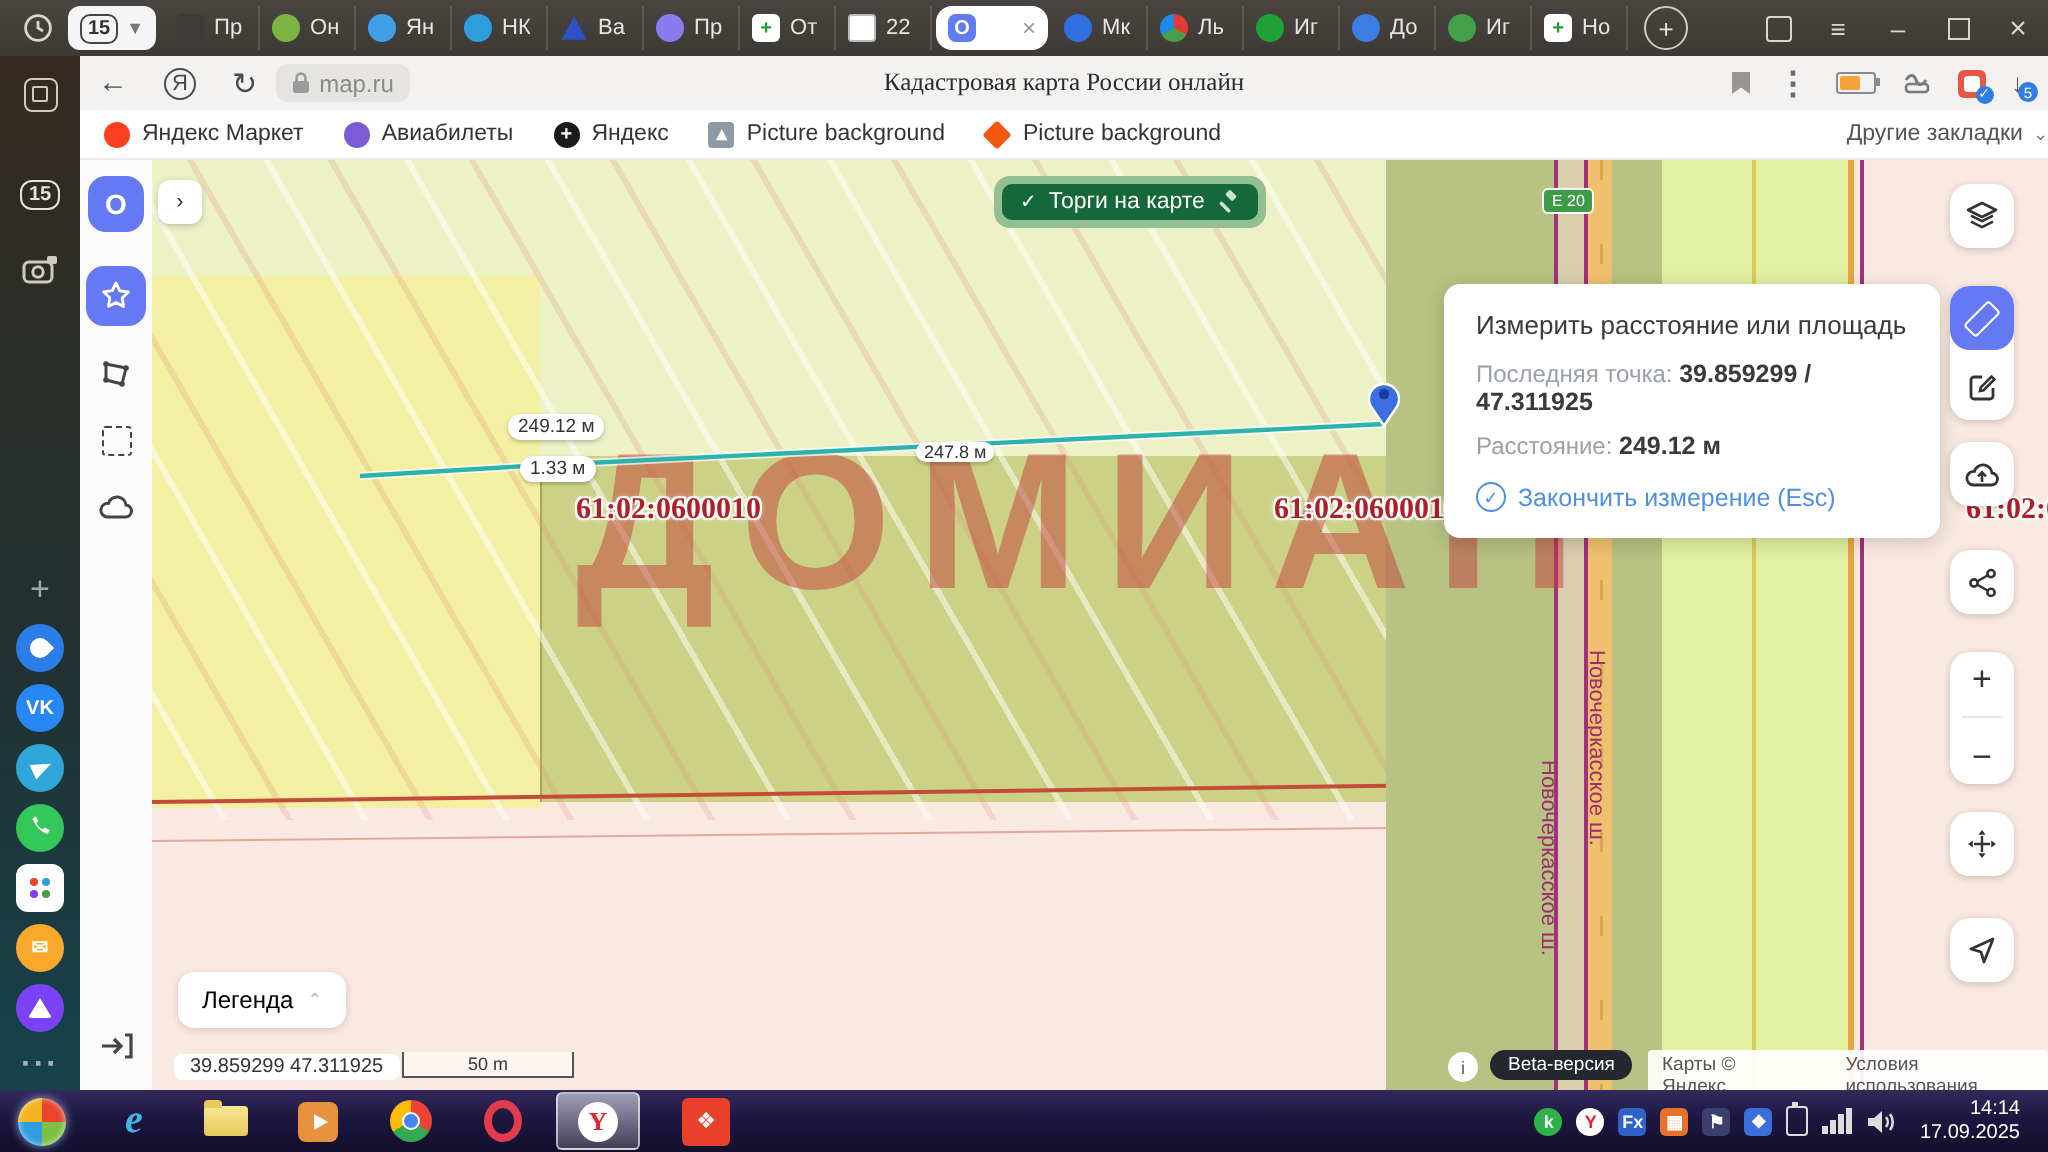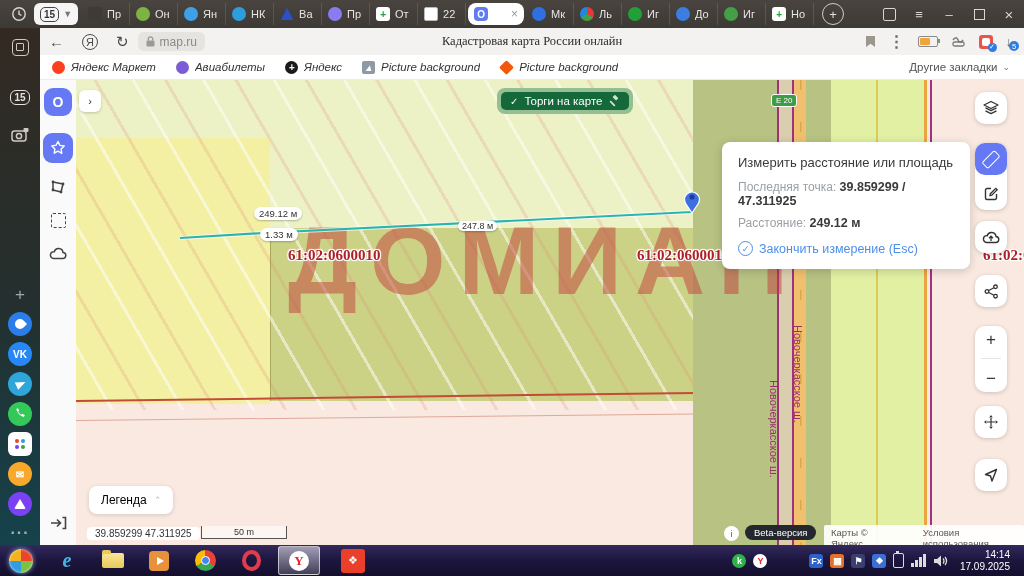--- a/index.html
+++ b/index.html
@@ -21,21 +21,21 @@
   #addrbar{left:40px;top:28px;width:984px;height:27px;background:#f3f2f0;display:flex;align-items:center;border-bottom:1px solid #e2e0dd;}
   .navic{color:#4a4a4a;font-size:15px;margin:0 9px;}
   .urlpill{background:#e6e4e1;border-radius:6px;height:19px;display:flex;align-items:center;gap:5px;padding:0 8px;color:#8a8a8a;font-size:12px;}
   #pagetitle{position:absolute;left:0;right:0;text-align:center;color:#2b2b2b;font-size:12.5px;pointer-events:none;font-family:Liberation Serif, serif;}
   .addr-right{margin-left:auto;display:flex;align-items:center;gap:13px;padding-right:12px;z-index:2;}
   
   #bmbar{left:40px;top:55px;width:984px;height:25px;background:#fff;display:flex;align-items:center;gap:20px;padding-left:12px;box-sizing:border-box;border-bottom:1px solid #ececea;}
   .bm{display:flex;align-items:center;gap:6px;color:#333;font-size:11.5px;max-width:120px;}
   .bm .txt{white-space:nowrap;overflow:hidden;text-overflow:ellipsis;}
   .bmicon{width:13px;height:13px;flex:0 0 13px;display:flex;align-items:center;justify-content:center;color:#fff;font-size:10px;font-weight:bold;}
-  #otherbm{margin-left:auto;color:#555;font-size:11.5px;padding-right:14px;display:flex;gap:5px;align-items:center;}
+  #otherbm{margin-left:auto;color:#555;font-size:11.5px;display:flex;gap:5px;align-items:center;}
   
   #sidebar{left:0;top:28px;width:40px;height:517px;background:linear-gradient(180deg,#332a22 0%,#23302f 55%,#15424c 100%);}
   .sbicon{left:9px;width:22px;height:22px;color:#e5e3df;display:flex;align-items:center;justify-content:center;}
   .appic{left:8px;width:24px;height:24px;border-radius:50%;display:flex;align-items:center;justify-content:center;color:#fff;font-size:10px;font-weight:bold;}
   
   #sitetools{left:40px;top:80px;width:36px;height:465px;background:#fafafa;border-right:1px solid #eee;}
   .stbtn{left:3px;width:30px;height:30px;border-radius:9px;display:flex;align-items:center;justify-content:center;color:#444;}
   .stbtn.blue{background:#6479f3;color:#fff;}
   
   #map{left:76px;top:80px;width:948px;height:465px;background:#f9e9e0;overflow:hidden;}
@@ -179,21 +179,21 @@
       <div style="position:absolute;left:3px;top:3px;width:8px;height:8px;background:#fff;border-radius:2px;"></div>
       <div style="position:absolute;right:-4px;bottom:-3px;width:9px;height:9px;background:#2f7de0;border-radius:50%;color:#fff;font-size:7px;display:flex;align-items:center;justify-content:center;">✓</div>
     </div>
     <div style="position:relative;color:#5a5a5a;font-size:13px;">↓
       <div style="position:absolute;right:-7px;bottom:-2px;width:10px;height:10px;background:#2f7de0;border-radius:50%;color:#fff;font-size:7.5px;display:flex;align-items:center;justify-content:center;">5</div>
     </div>
   </div>
 </div>
 
 <div id="bmbar" class="abs">
-  <div id="bmlist" style="display:flex;gap:20px;align-items:center;font-style:italic;">
+  <div id="bmlist" style="display:flex;gap:20px;align-items:center;">
       <div class="bm">
         <div class="fav bmicon" style="background: rgb(252, 63, 29); border-radius: 50%; width: 13px; height: 13px; flex: 0 0 13px;"></div>
         <span class="txt">Яндекс Маркет</span>
       </div>
       <div class="bm">
         <div class="fav bmicon" style="background: rgb(123, 91, 214); border-radius: 50%; width: 13px; height: 13px; flex: 0 0 13px;"></div>
         <span class="txt">Авиабилеты</span>
       </div>
       <div class="bm">
         <div class="fav bmicon" style="background: rgb(26, 26, 26); border-radius: 50%; color: rgb(255, 255, 255); width: 13px; height: 13px; flex: 0 0 13px;">+</div>
@@ -447,21 +447,21 @@
   <div class="tbi" style="width:40px;height:27px;background:linear-gradient(rgba(255,255,255,.55),rgba(255,255,255,.2));border:1px solid rgba(255,255,255,.6);border-radius:3px;margin-left:14px;">
     <div style="width:20px;height:20px;background:#fff;border-radius:50%;display:flex;align-items:center;justify-content:center;color:#e8232e;font-weight:bold;font-size:13px;font-family:'Liberation Serif',serif;">Y</div>
   </div>
   <div class="tbi">
     <div style="width:24px;height:24px;background:#e8402a;border-radius:3px;display:flex;align-items:center;justify-content:center;color:#fff;font-size:11px;">❖</div>
   </div>
   <div class="tray">
     <div id="trayicons" style="display:flex;align-items:center;gap:7px;">
         <div class="trayic" style="background: rgb(46, 178, 74); border-radius: 50%;">k</div>
         <div class="trayic" style="background: rgb(255, 255, 255); border-radius: 50%; color: rgb(232, 35, 46);">Y</div>
-        <div class="trayic" style="background: rgb(45, 98, 201); border-radius: 3px; margin-left: 35px;">Fx</div>
+        <div class="trayic" style="background: rgb(45, 98, 201); border-radius: 3px;">Fx</div>
         <div class="trayic" style="background: rgb(232, 113, 42); border-radius: 3px;">▦</div>
         <div class="trayic" style="background: rgb(58, 63, 110); border-radius: 3px;">⚑</div>
         <div class="trayic" style="background: rgb(58, 111, 216); border-radius: 3px;">❖</div>
         <div style="display: flex; align-items: center; gap: 7px;">
           <div style="width:9px;height:13px;border:1.5px solid #dcdcdc;border-radius:2px;position:relative;">
             <div style="position:absolute;left:2px;top:-3px;width:3px;height:2px;background:#dcdcdc;"></div>
           </div>
           <div style="display:flex;align-items:flex-end;gap:1.5px;">
             <div style="width:2.5px;height:4px;background:#dcdcdc;"></div>
             <div style="width:2.5px;height:7px;background:#dcdcdc;"></div>

